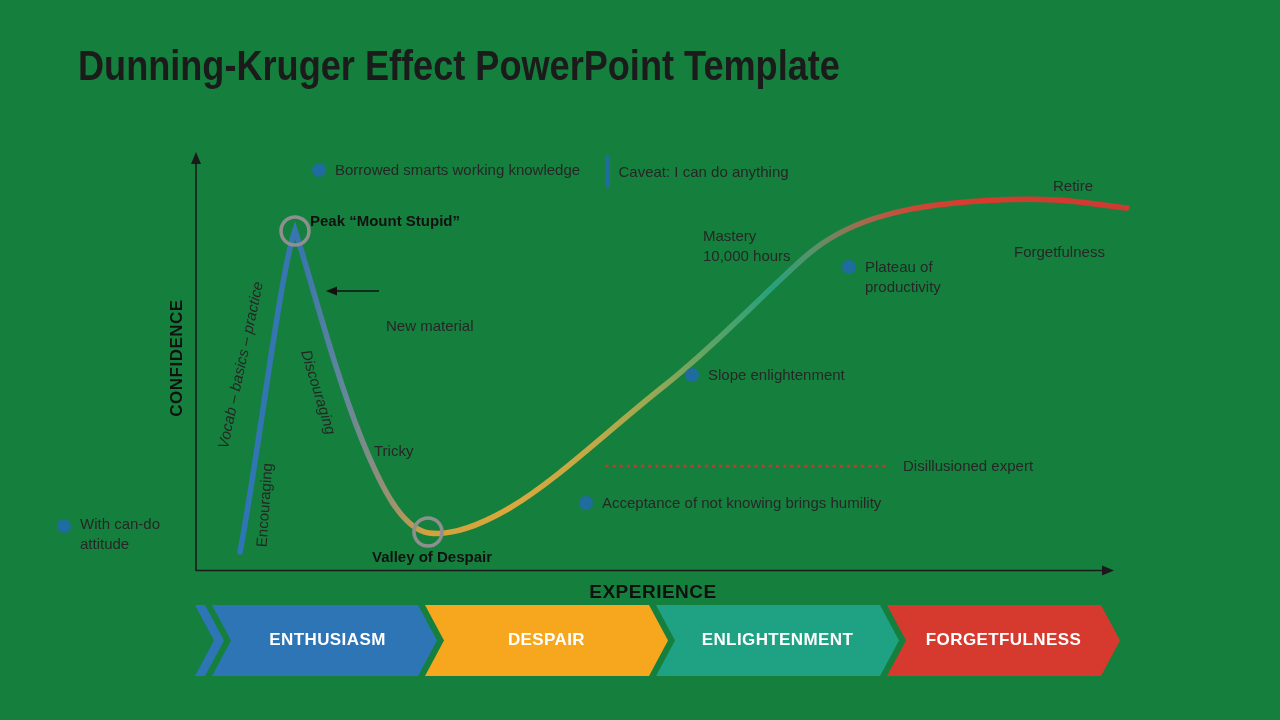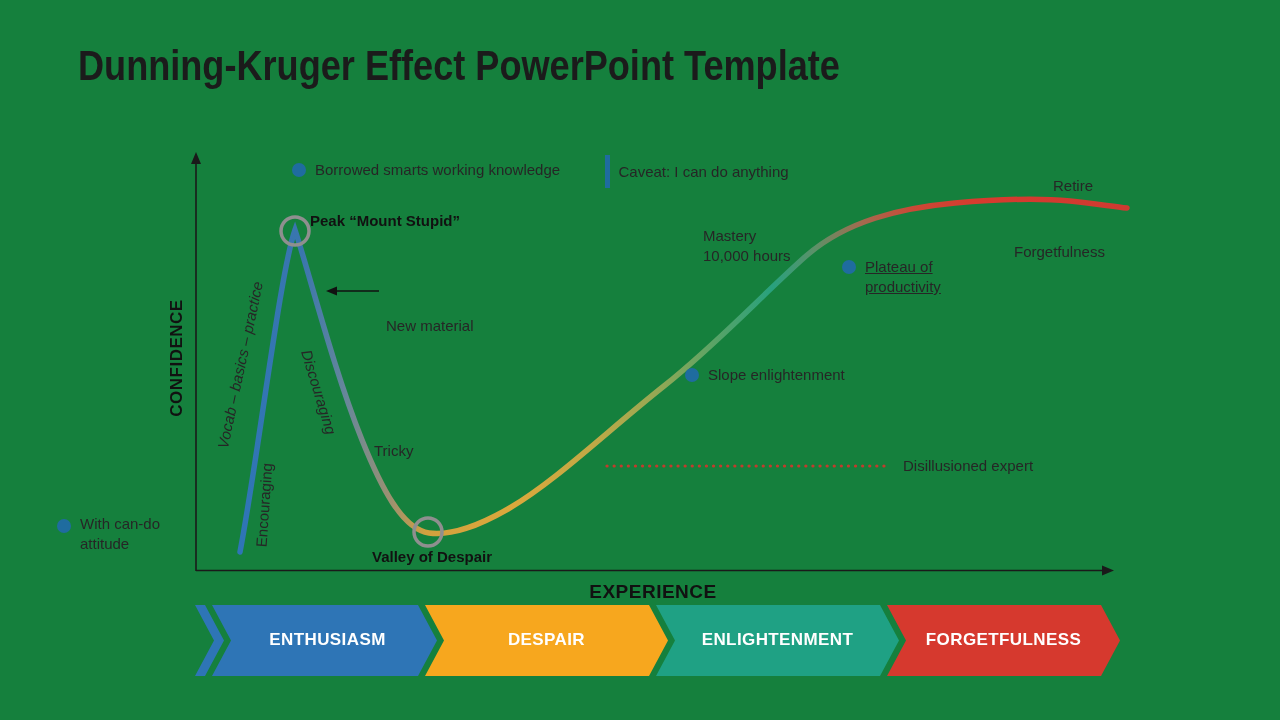--- a/index.html
+++ b/index.html
@@ -76,43 +76,47 @@
     <polygon points="195,605 205,605 224,640.5 205,676 195,676 214,640.5" fill="#2e75b6"></polygon>
     <polygon points="212,605 418,605 437,640.5 418,676 212,676 231,640.5" fill="#2e75b6"></polygon>
     <polygon points="425,605 649,605 668,640.5 649,676 425,676 444,640.5" fill="#f7a71e"></polygon>
     <polygon points="656,605 880,605 899,640.5 880,676 656,676 675,640.5" fill="#1fa184"></polygon>
     <polygon points="887,605 1101,605 1120,640.5 1101,676 887,676 906,640.5" fill="#d6392e"></polygon>
   </svg>
 
   <div class="axis-y">CONFIDENCE</div>
   <div class="axis-x">EXPERIENCE</div>
 
-  <div class="row" style="left:292px;top:161px;">
+  <div class="row" style="left:312px;top:161px;">
     <span class="dot dot-blue"></span>
     <span>Borrowed smarts working knowledge</span>
   </div>
 
   <div class="row" style="left:605px;top:155px;">
     <span class="cavbar"></span>
     <span>Caveat: I can do anything</span>
   </div>
 
-  <div class="row top" style="left:842px;top:257px;text-decoration:underline;">
+  <div class="row top" style="left:842px;top:257px;">
     <span class="dot dot-blue" style="margin-top:3px;"></span>
     <span class="two">
       <span>Plateau of</span><br>
       <span>productivity</span>
     </span>
   </div>
 
   <div class="row" style="left:685px;top:366px;">
     <span class="dot dot-blue"></span>
     <span>Slope enlightenment</span>
   </div>
 
+  <div class="row" style="left:579px;top:494px;">
+    <span class="dot dot-blue"></span>
+    <span>Acceptance of not knowing brings humility</span>
+  </div>
 
 
   <div class="row top" style="left:57px;top:514px;">
     <span class="dot dot-blue" style="margin-top:5px;"></span>
     <span class="two">
       <span>With can-do</span><br>
       <span>attitude</span>
     </span>
   </div>
 

